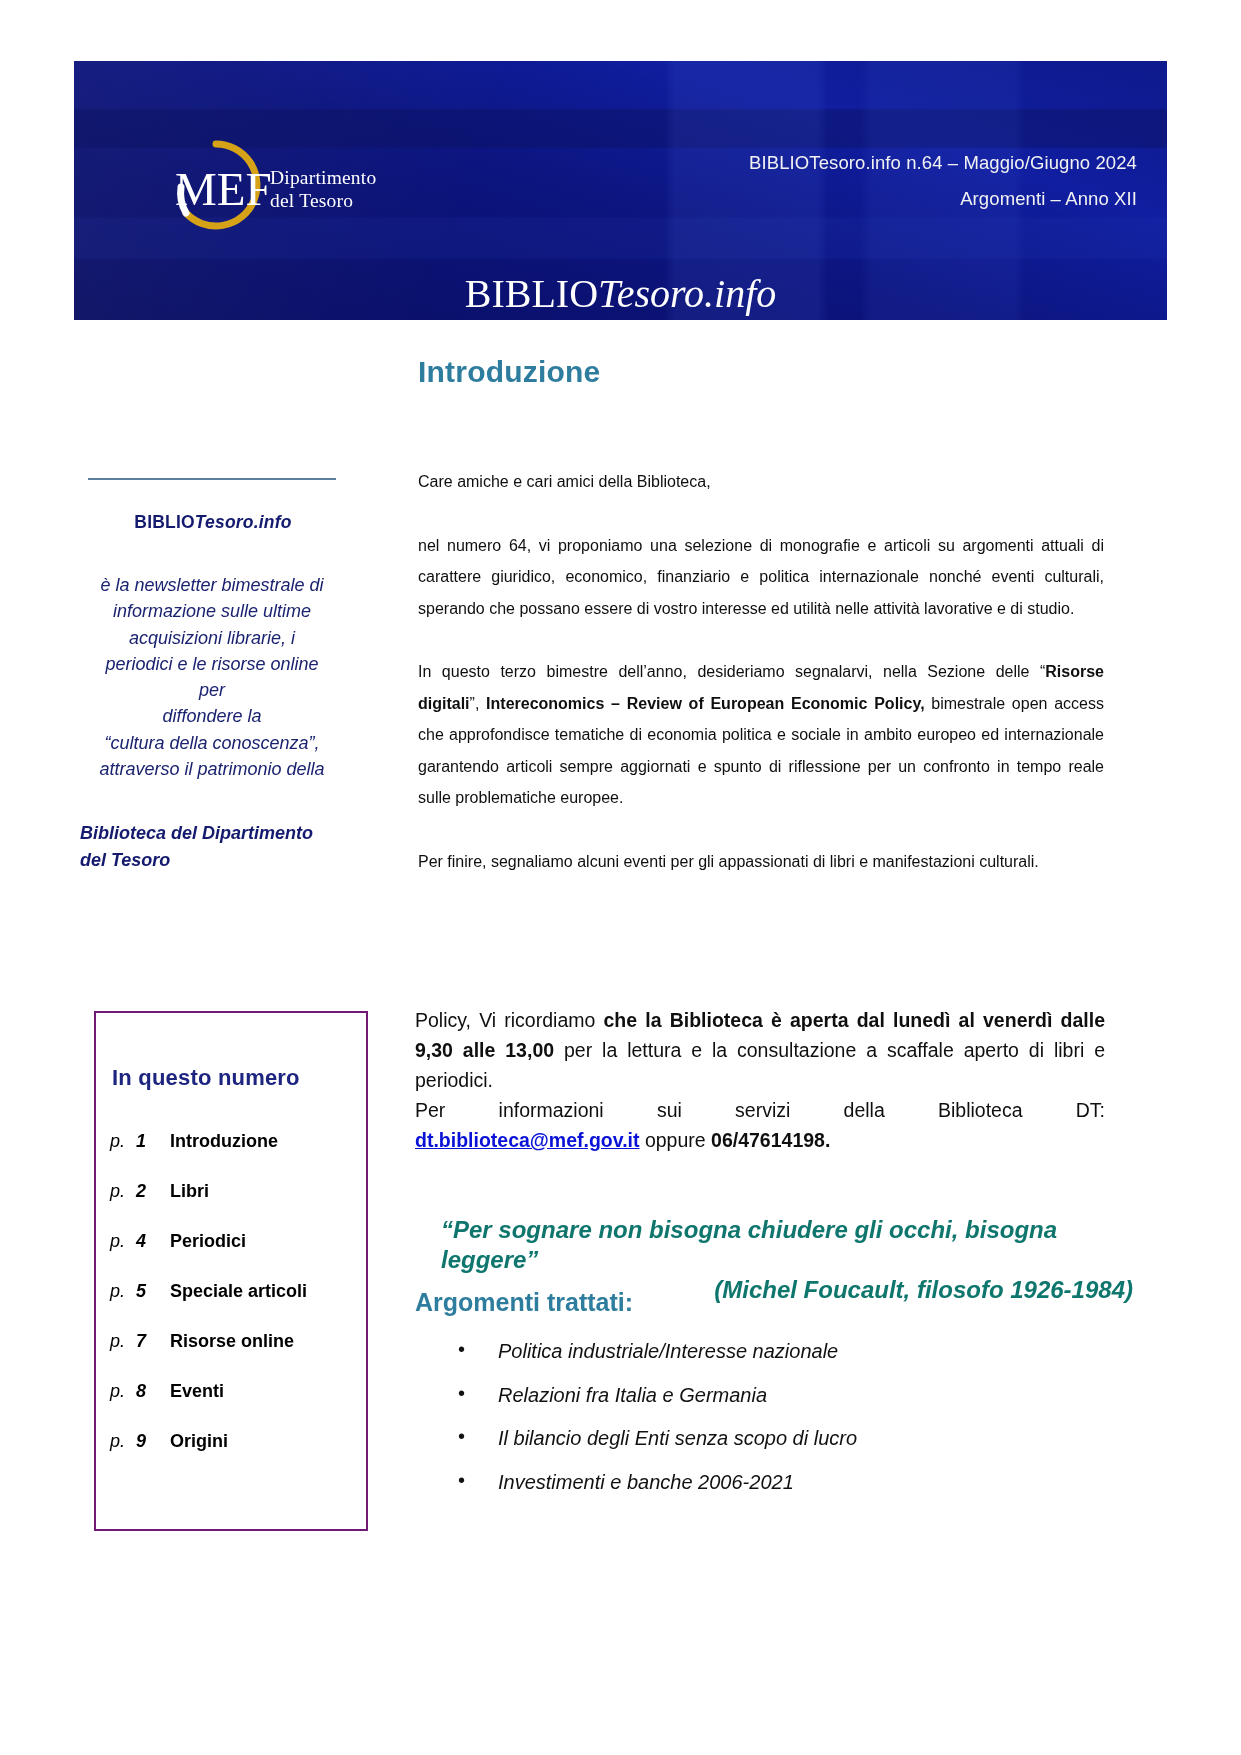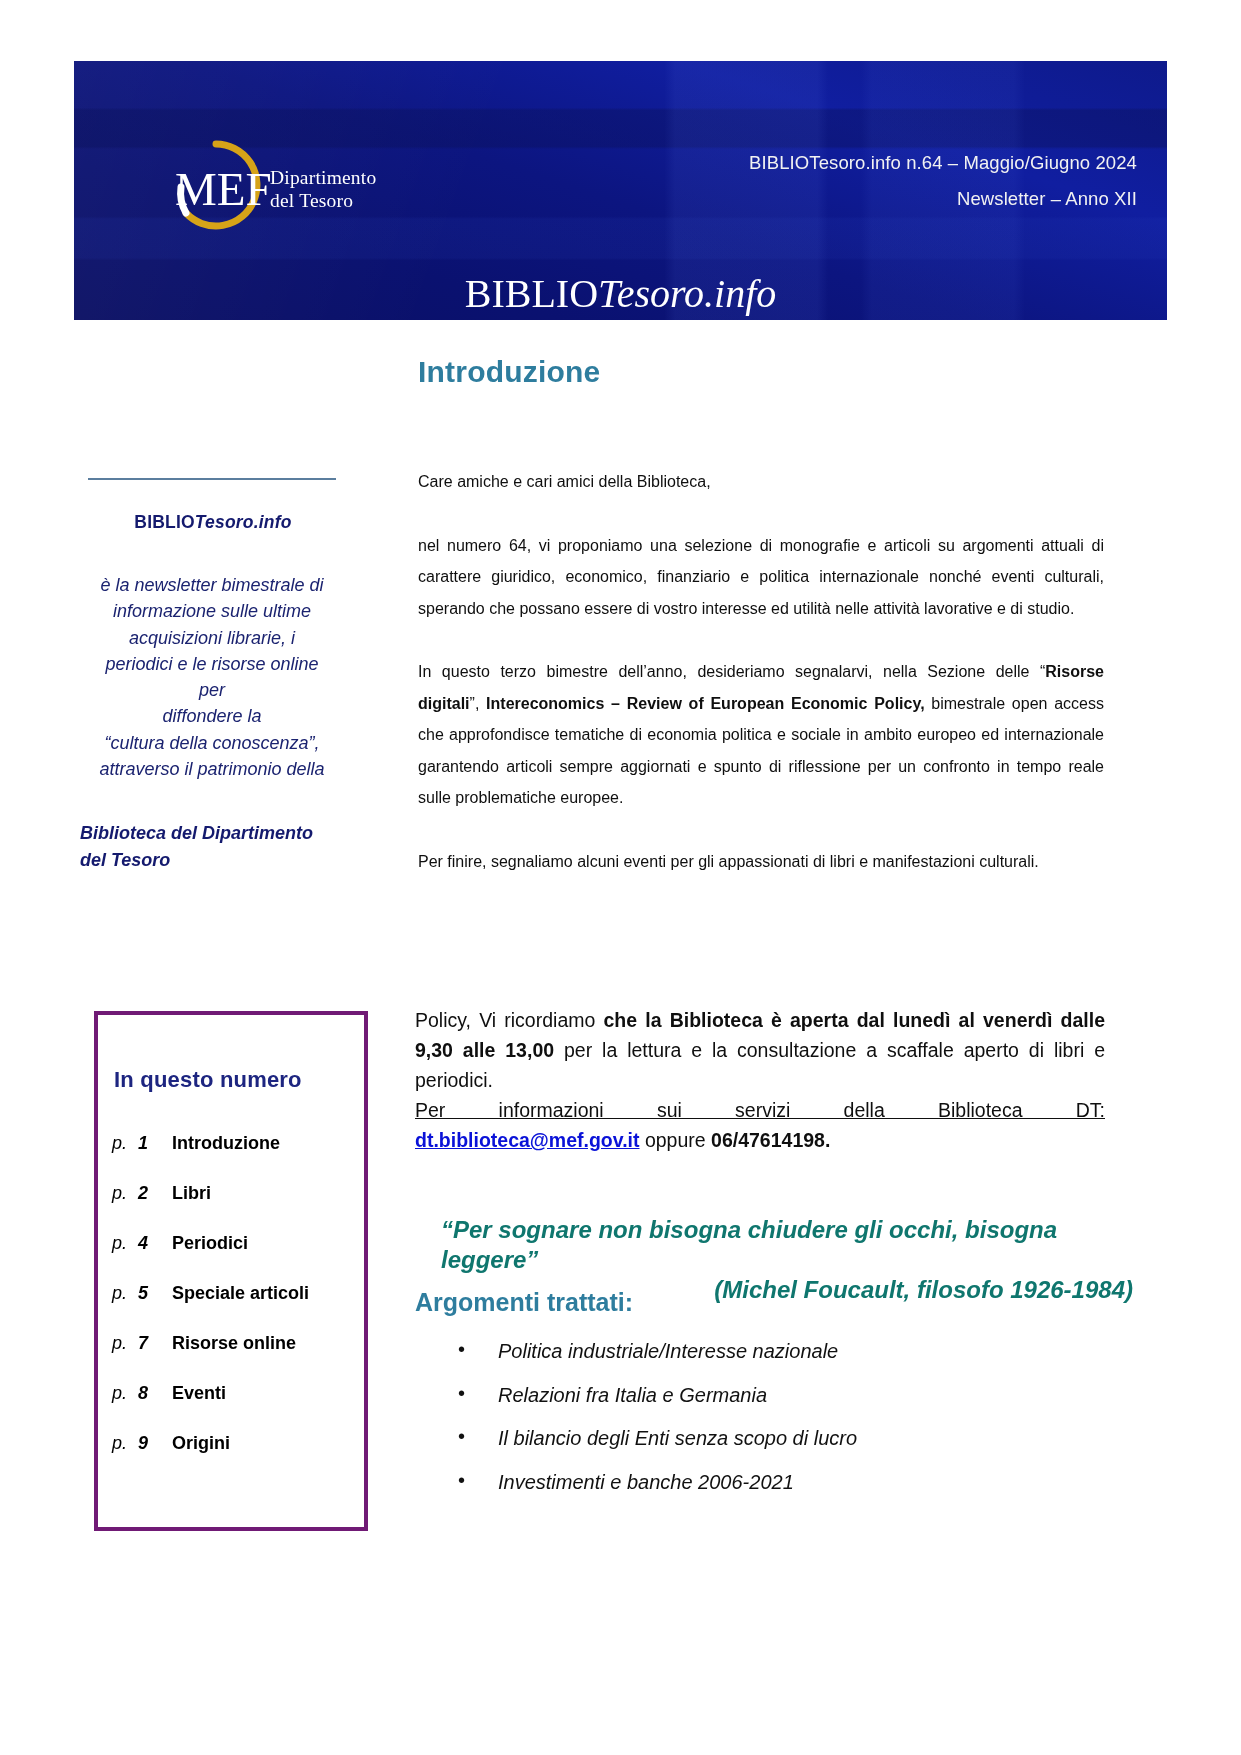--- a/index.html
+++ b/index.html
@@ -150,21 +150,21 @@
     font-style: italic;
   }
 
   
   .toc-box {
     position: absolute;
     left: 94px;
     top: 1011px;
     width: 274px;
     height: 520px;
-    border: 4px solid #701a75;
+    border: 2px solid #701a75;
     box-sizing: border-box;
     background: #ffffff;
   }
   .toc-heading {
     position: absolute;
     left: 16px;
     top: 52px;
     color: #1d2580;
     font-size: 22px;
     font-weight: bold;
@@ -315,21 +315,21 @@
       <text x="16" y="68" font-family="Liberation Serif, serif" font-size="47" fill="#ffffff">MEF</text>
     </svg>
   </div>
 
   <div class="mef-dept">
     <div>Dipartimento</div>
     <div>del Tesoro</div>
   </div>
 
   <div class="issue-line1">BIBLIOTesoro.info n.64 – Maggio/Giugno 2024</div>
-  <div class="issue-line2">Newsletter – Anno XII</div>
+  <div class="issue-line2">Argomenti – Anno XII</div>
 
   <div class="banner-title"><span>BIBLIO</span><span class="it">Tesoro.info</span></div>
 
 </div>
 
 <div class="side-rule"></div>
 
 <div class="side-title"><span class="up">BIBLIO</span><span>Tesoro.info</span></div>
 
 <div class="side-body">
@@ -407,21 +407,21 @@
   <p class="p-just">nel numero 64, vi proponiamo una selezione di monografie e articoli su argomenti attuali di carattere giuridico, economico, finanziario e politica internazionale nonché eventi culturali, sperando che possano essere di vostro interesse ed utilità nelle attività lavorative e di studio.</p>
 
   <p class="p-just"><span>In questo terzo bimestre dell’anno, desideriamo segnalarvi, nella Sezione delle “</span><b>Risorse digitali</b><span>”, </span><b>Intereconomics – Review of European Economic Policy,</b><span> bimestrale open access che approfondisce tematiche di economia politica e sociale in ambito europeo ed internazionale garantendo articoli sempre aggiornati e spunto di riflessione per un confronto in tempo reale sulle problematiche europee.</span></p>
 
   <p class="p-just">Per finire, segnaliamo alcuni eventi per gli appassionati di libri e manifestazioni culturali.</p>
 </div>
 
 <div class="contact-block">
   <span> Policy, Vi ricordiamo </span><b>che la Biblioteca è aperta dal lunedì al venerdì dalle 9,30 alle 13,00</b><span> per la lettura e la consultazione a scaffale aperto di libri e periodici.</span>
   <div class="nojust">
-    <span style="display:inline-block;width:100%;text-align:justify;text-align-last:justify;text-decoration:underline;">Per informazioni sui servizi della Biblioteca DT:</span>
+    <span style="display:inline-block;width:100%;text-align:justify;text-align-last:justify;">Per informazioni sui servizi della Biblioteca DT:</span>
   </div>
   <div class="nojust"><a class="mail-link" href="#">dt.biblioteca@mef.gov.it</a><span> oppure </span><span class="phone">06/47614198.</span></div>
 </div>
 
 <div class="quote">
   <span>“Per sognare non bisogna chiudere gli occhi, bisogna leggere”</span>
   <span class="attrib">(Michel Foucault, filosofo 1926-1984)</span>
 </div>
 
 <div class="topics-h">Argomenti trattati:</div>

